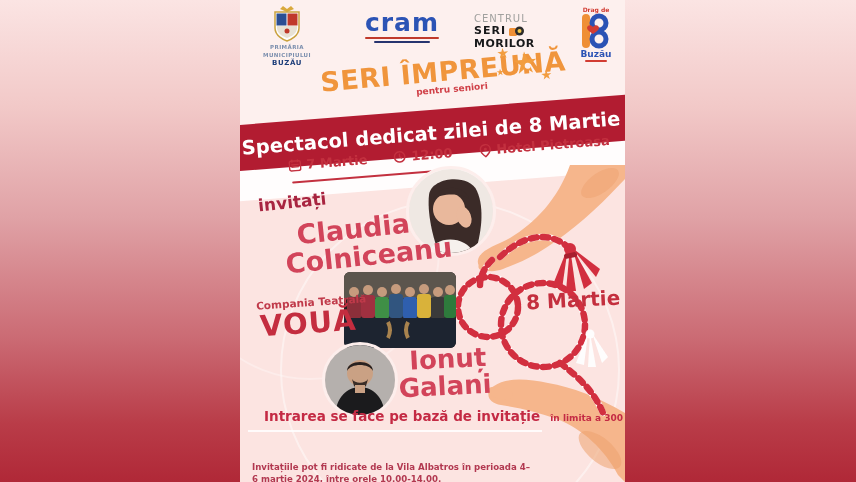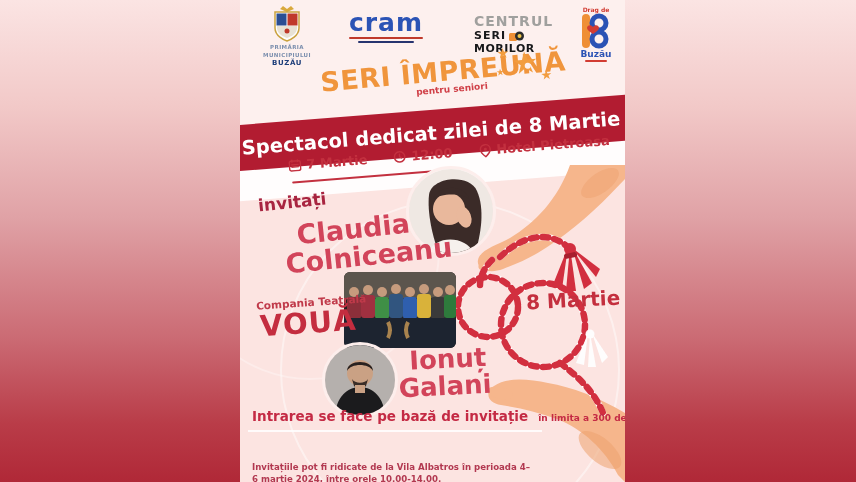--- a/index.html
+++ b/index.html
@@ -16,27 +16,27 @@
   .top-light { position:absolute; left:0; top:0; width:100%; height:126px; background:#fdf0ee; }
   .ring { position:absolute; border:2px solid rgba(255,255,255,0.45); border-radius:50%; }
   .ring1 { left:40px; top:200px; width:340px; height:340px; }
   .ring2 { left:-60px; top:120px; width:260px; height:260px; border-color:rgba(255,255,255,0.3); }
 
   
   .logo { position:absolute; text-align:center; }
   .coat { left:14px; top:6px; width:66px; }
   .coat .t1 { font-size:5.5px; color:#7c8fae; letter-spacing:0.4px; margin-top:2px; font-weight:bold; }
   .coat .t3 { font-size:7px; color:#1d3e7a; font-weight:bold; letter-spacing:0.6px; margin-top:1px; }
-  .cram { left:94px; top:10px; width:104px;text-align:center; }
+  .cram { left:110px; top:10px; width:104px;text-align:center; }
   .cram .word { font-size:25px; font-weight:bold; color:#2b53b5; letter-spacing:1px; line-height:1; }
   .cram .bar { height:2px; margin:2px auto 0; border-radius:1px; }
   .cram .bar1 { width:74px; background:#c0392b; }
   .cram .bar2 { width:56px; background:#27346f; }
   .centru { left:234px; top:13px; width:78px; text-align:left; }
-  .centru .c1 { font-size:14px; color:#a0a09e; font-weight:bold; letter-spacing:1px; }
+  .centru .c1 { font-size:10px; color:#a0a09e; font-weight:normal; letter-spacing:1px; }
   .centru .c2 { font-size:11px; color:#17181a; font-weight:bold; letter-spacing:1px; display:flex; align-items:center; gap:2px;}
   .centru .c3 { font-size:11px; color:#17181a; font-weight:bold; letter-spacing:0.5px; }
   .bbrand { left:330px; top:6px; width:52px; }
   .bbrand .top { font-size:6px; color:#d23c32; font-weight:bold; }
   .bbrand .name { font-size:9px; color:#2b53b5; font-weight:bold; margin-top:0; }
   .bbrand .ubar { width:22px; height:2px; background:#d23c32; margin:1px auto 0; border-radius:1px; }
 
   
   .seri { position:absolute; left:80px; top:56px; font-size:27px; font-weight:bold;
           color:#f0953c; transform:rotate(-5deg); letter-spacing:0.5px; white-space:nowrap; }
@@ -84,21 +84,21 @@
   .group-photo { position:absolute; left:104px; top:272px; width:112px; height:76px;
                  border-radius:6px; overflow:hidden; z-index:2; }
 
   .martie8 { position:absolute; left:286px; top:288px; font-size:20px; font-weight:bold;
              color:#c42f3e; transform:rotate(-3deg); z-index:3; white-space:nowrap; }
 
   .illus { position:absolute; left:200px; top:165px; width:185px; height:317px; z-index:1; }
 
   
   .entry { position:absolute; left:12px; top:406px; z-index:3; white-space:nowrap; }
-  .entry .big { font-size:13.5px; font-weight:bold; color:#c42a44; }
+  .entry .big { font-size:13.5px; font-weight:bold; color:#c42a44;margin-left:12px; }
   .entry .small { font-size:9px; font-weight:bold; color:#c42a44; margin-left:5px; }
   .divider { position:absolute; left:8px; top:430px; width:294px; height:1.5px;
              background:rgba(255,255,255,0.85); z-index:3; }
   .note { position:absolute; left:12px; width:284px; font-size:8.6px; font-weight:bold;
           color:#b23850; line-height:1.4; z-index:3; }
   .note1 { top:437px; }
   .note2 { top:461px; }
 </style>
 </head>
 <body>

